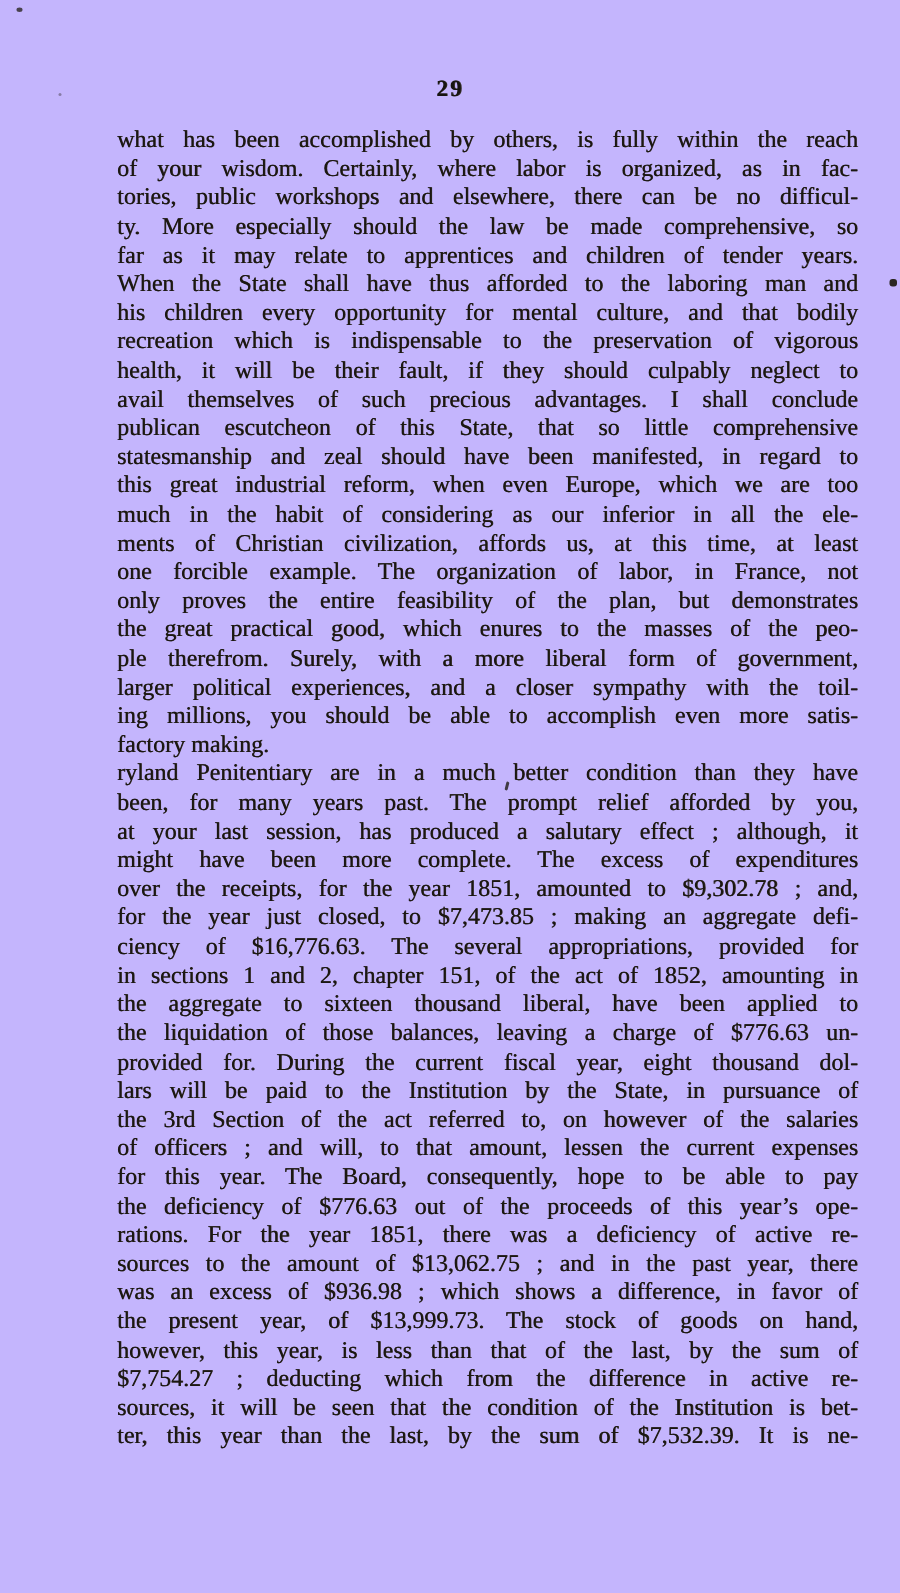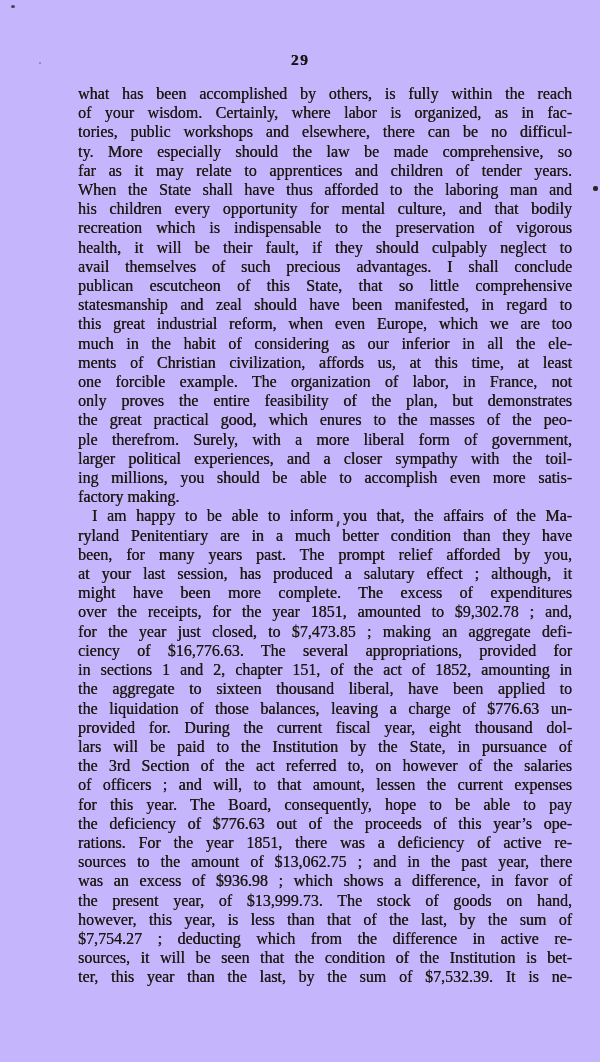--- a/index.html
+++ b/index.html
@@ -78,21 +78,20 @@
       <div class="line">this great industrial reform, when even Europe, which we are too</div>
       <div class="line">much in the habit of considering as our inferior in all the ele-</div>
       <div class="line">ments of Christian civilization, affords us, at this time, at least</div>
       <div class="line">one forcible example.  The organization of labor, in France, not</div>
       <div class="line">only proves the entire feasibility of the plan, but demonstrates</div>
       <div class="line">the great practical good, which enures to the masses of the peo-</div>
       <div class="line">ple therefrom.  Surely, with a more liberal form of government,</div>
       <div class="line">larger political experiences, and a closer sympathy with the toil-</div>
       <div class="line">ing millions, you should be able to accomplish even more satis-</div>
       <div class="line para-end">factory making.</div>
-      <div class="line indent">I am happy to be able to inform you that, the affairs of the Ma-</div>
       <div class="line">ryland Penitentiary are in a much better condition than they have</div>
       <div class="line">been, for many years past.  The prompt relief afforded by you,</div>
       <div class="line">at your last session, has produced a salutary effect ; although, it</div>
       <div class="line">might have been more complete.  The excess of expenditures</div>
       <div class="line">over the receipts, for the year 1851, amounted to $9,302.78 ; and,</div>
       <div class="line">for the year just closed, to $7,473.85 ; making an aggregate defi-</div>
       <div class="line">ciency of $16,776.63.  The several appropriations, provided for</div>
       <div class="line">in sections 1 and 2, chapter 151, of the act of 1852, amounting in</div>
       <div class="line">the aggregate to sixteen thousand liberal, have been applied to</div>
       <div class="line">the liquidation of those balances, leaving a charge of $776.63 un-</div>

